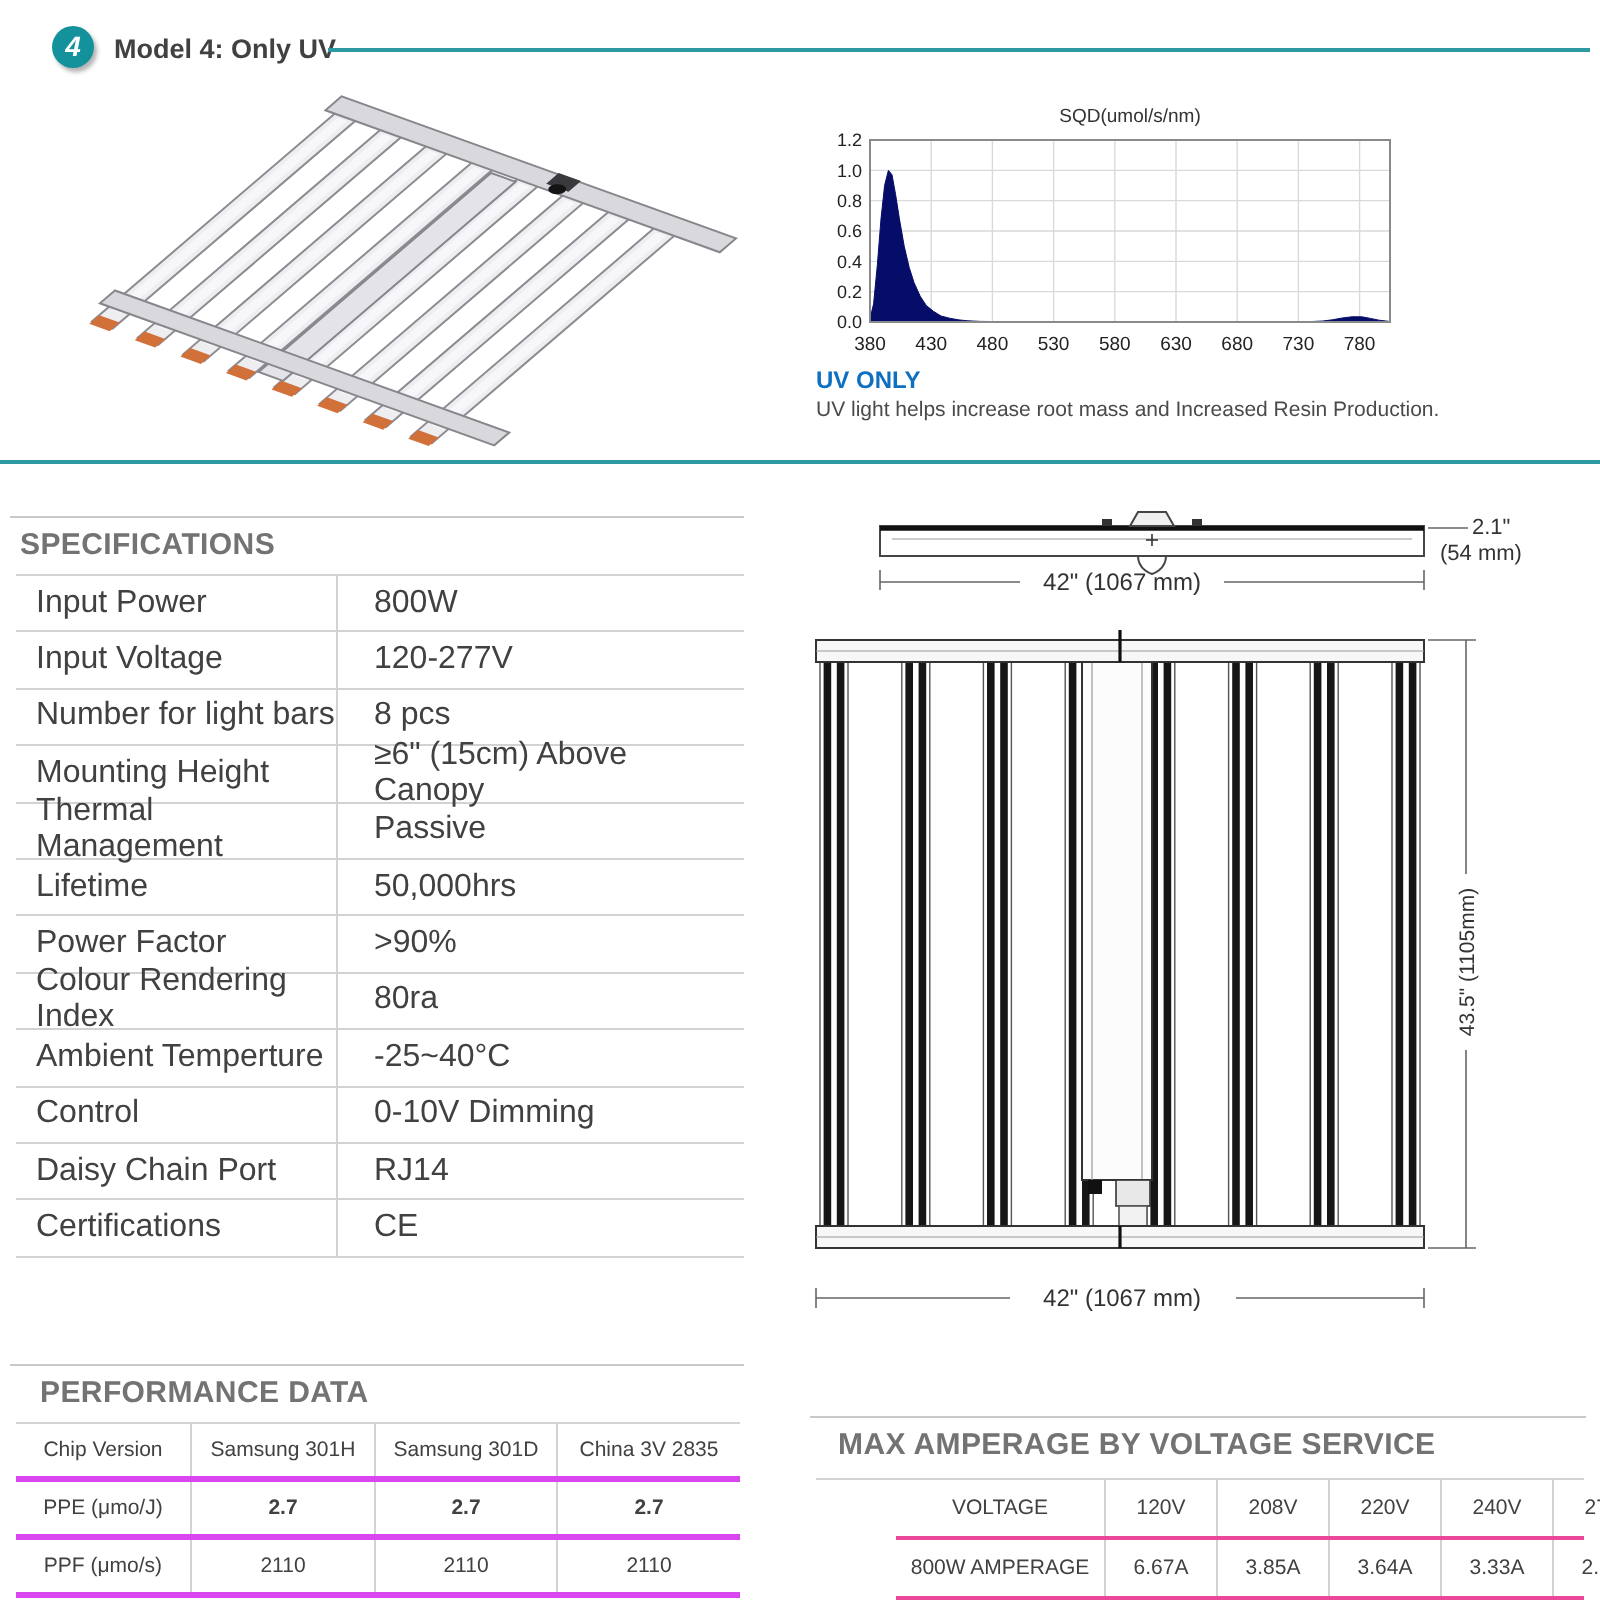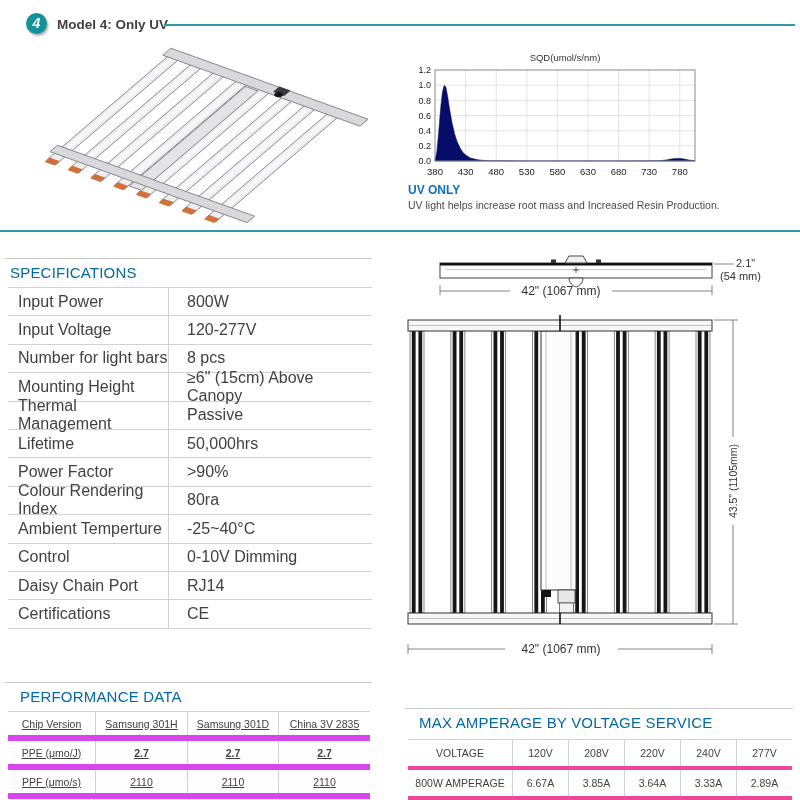--- a/index.html
+++ b/index.html
@@ -9,43 +9,43 @@
 
   
   .badge{left:26px;top:13px;width:21px;height:21px;border-radius:50%;background:#13929c;
          color:#fff;font-style:italic;font-weight:bold;font-size:14px;text-align:center;
          line-height:21px;box-shadow:1.5px 2px 2px rgba(0,0,0,.3);}
   .model-title{left:57px;top:17px;font-size:13.5px;font-weight:bold;color:#414042;}
   .header-rule{left:164px;top:24px;width:631px;height:2px;background:#2b9aa2;}
   .section-divider{left:0;top:230px;width:800px;height:2px;background:#2b9aa2;}
 
   
-  .sec-title{font-size:15px;font-weight:normal;color:#0369a1;letter-spacing:.2px;}
+  .sec-title{font-size:15px;font-weight:bold;color:#737373;letter-spacing:.2px;}
   .thin-rule{height:1px;background:#c9c9c9;}
 
   
   .uv-label{left:408px;top:183px;font-size:12px;font-weight:bold;color:#0f6fc1;}
   .uv-desc{left:408px;top:199px;font-size:10.5px;color:#4a4a4a;}
 
   
   .spec-table{left:8px;top:287px;width:364px;border-top:1px solid #d2d2d2;font-size:16px;}
   .spec-row{display:flex;height:28.4px;border-bottom:1px solid #d2d2d2;box-sizing:border-box;align-items:center;}
   .spec-label{width:160px;padding-left:10px;box-sizing:border-box;}
   .spec-value{flex:1;border-left:1px solid #d2d2d2;padding-left:18px;height:100%;display:flex;align-items:center;box-sizing:border-box;}
 
   
   .perf-table{left:8px;top:711px;width:362px;border-top:1px solid #d2d2d2;font-size:10.5px;}
-  .perf-row{display:grid;grid-template-columns:87px 92px 91px 92px;height:29px;border-bottom:6px solid #d946ef;box-sizing:border-box;text-decoration:underline;}
+  .perf-row{display:grid;grid-template-columns:87px 92px 91px 92px;height:29px;border-bottom:3px solid #d946ef;box-sizing:border-box;}
   .perf-row>div{display:flex;align-items:center;justify-content:center;border-left:1px solid #d2d2d2;box-sizing:border-box;}
   .perf-row>div:first-child{border-left:none;}
   .perf-val-bold{font-weight:bold;}
 
   
   .amp-table{left:408px;top:739px;width:384px;border-top:1px solid #d2d2d2;font-size:10.5px;}
-  .amp-row{display:grid;grid-template-columns:104px 56px 56px 56px 56px 56px;height:30px;border-bottom:4px solid #ec4899;box-sizing:border-box;}
+  .amp-row{display:grid;grid-template-columns:104px 56px 56px 56px 56px 56px;height:30px;border-bottom:2px solid #ec4899;box-sizing:border-box;margin-left:40px;}
   .amp-row>div{display:flex;align-items:center;justify-content:center;border-left:1px solid #d2d2d2;box-sizing:border-box;}
   .amp-row>div:first-child{border-left:none;}
 
   svg text{font-family:"Liberation Sans","DejaVu Sans",sans-serif;}
 </style>
 </head>
 <body>
 
 <div class="page">
 

